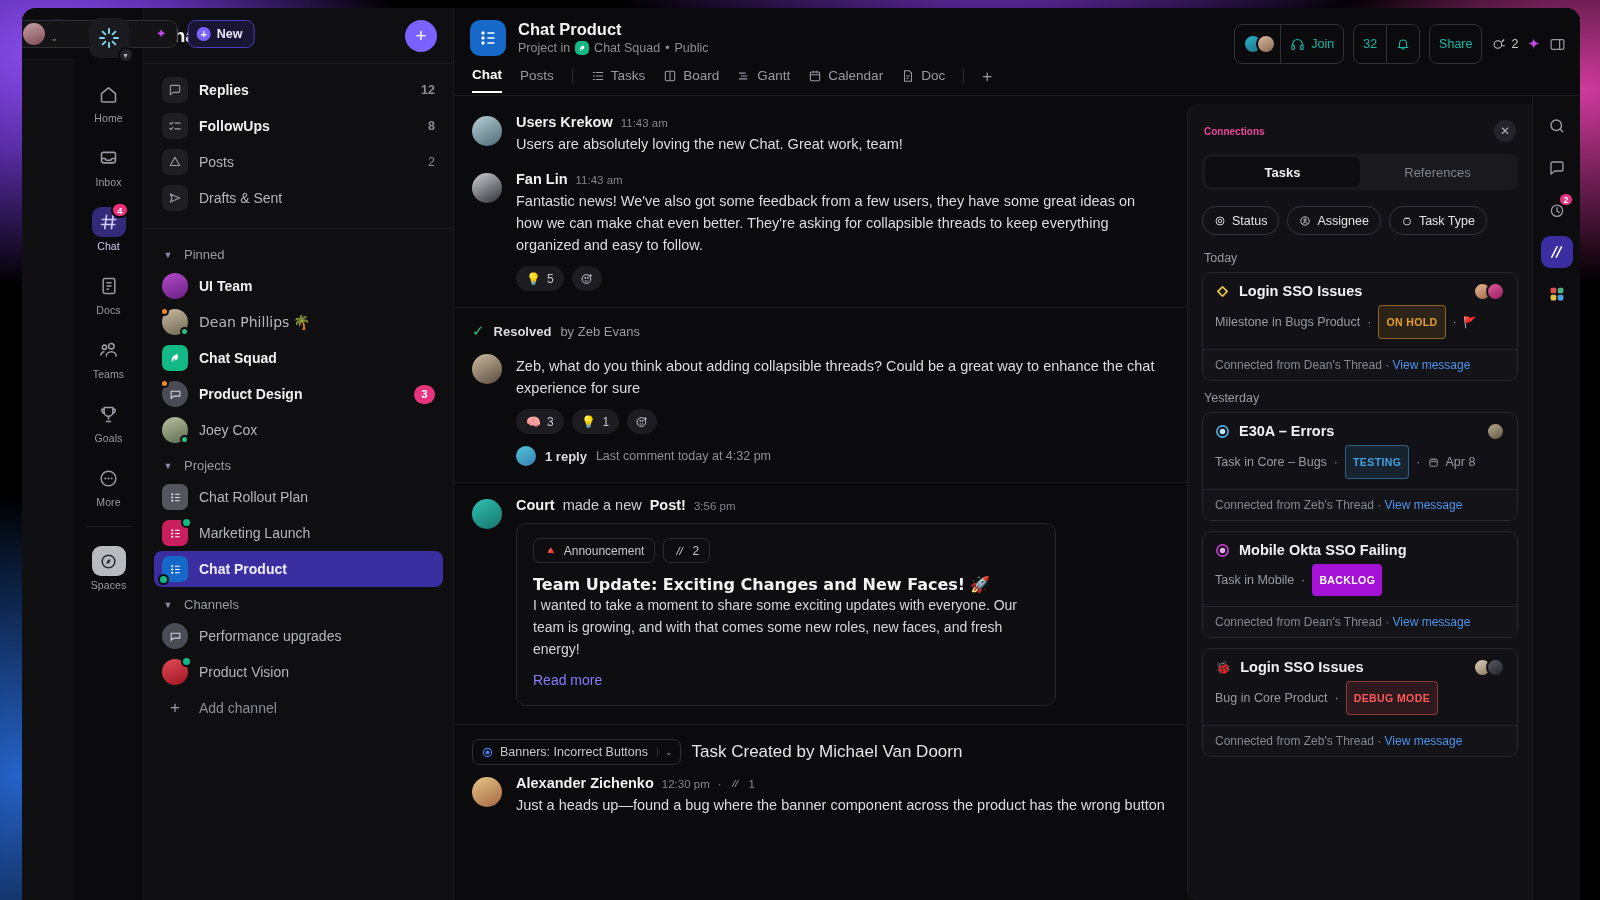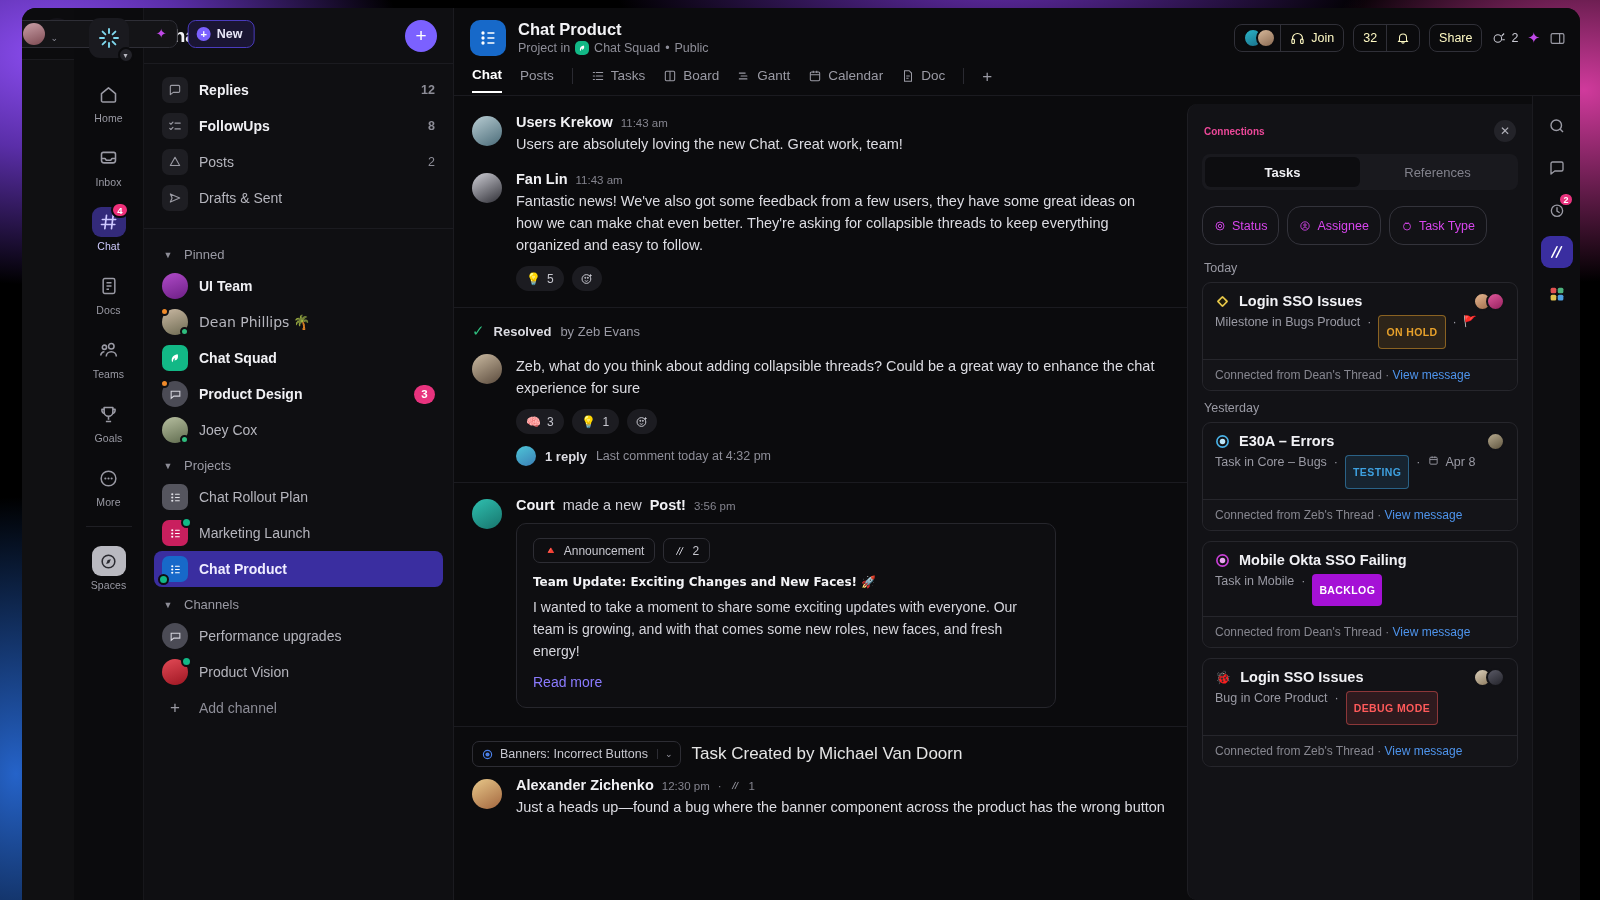--- a/index.html
+++ b/index.html
@@ -189,22 +189,22 @@
   .mh-top { display: flex; align-items: flex-start; gap: 12px; }
   .proj-avatar {
     width: 36px; height: 36px; border-radius: 10px; background: #1769c9;
     display: flex; align-items: center; justify-content: center; flex: 0 0 36px;
   }
   .mh-name { color: #f3f3f6; font-size: 16.5px; font-weight: 700; line-height: 19px; }
   .mh-sub { color: #8e8e98; font-size: 12.5px; display: flex; align-items: center; gap: 5px; margin-top: 2px;}
   .teal-dot { width: 14px; height: 14px; border-radius: 5px; background: #12b886; display:inline-flex;align-items:center;justify-content:center;}
   .mh-right { position: absolute; right: 14px; top: 16px; display: flex; align-items: center; gap: 9px; }
   .grp {
-    height: 28px; border: 1px solid #303038; border-radius: 8px;
-    display: flex; align-items: flex-start; color: #fef9c3; font-size: 12.5px;
+    height: 40px; border: 1px solid #303038; border-radius: 8px;
+    display: flex; align-items: flex-start; color: #14b8a6; font-size: 12.5px;
   }
   .grp > * { padding: 0 9px; display: flex; align-items: center; gap: 6px; height: 100%; }
   .grp .sep { border-left: 1px solid #303038; padding: 0; width: 0; }
   .avstack { display: flex; padding-left: 8px; padding-right: 4px;}
   .avstack .av2 { width: 20px; height: 20px; border-radius: 50%; border: 2px solid #0b0b0d; margin-left: -7px; }
   .avstack .av2:first-child { margin-left: 0; }
   .tabs { display: flex; align-items: center; gap: 18px; margin-top: 11px; padding-left: 2px;}
   .tab { color: #9a9aa4; font-size: 13.5px; display: flex; align-items: center; gap: 6px; padding-bottom: 9px; }
   .tab.active { color: #fff; font-weight: 700; border-bottom: 2px solid #fff; }
   .tab-sep { width: 1px; height: 16px; background: #2a2a31; margin-bottom: 9px; }
@@ -233,21 +233,21 @@
 
   .post-card {
     border: 1px solid #26262c; border-radius: 10px; padding: 14px 16px 16px; margin-top: 10px;
     max-width: 540px; background: #0e0e11;
   }
   .post-meta { display: flex; gap: 8px; margin-bottom: 12px; }
   .chip {
     height: 25px; padding: 0 10px; border-radius: 7px; border: 1px solid #2d2d34;
     display: flex; align-items: center; gap: 6px; color: #c7c7cf; font-size: 12px;
   }
-  .post-title { color: #f3f3f6; font-size: 12px; font-weight: 700; margin-bottom: 7px; }
+  .post-title { color: #f3f3f6; font-size: 16px; font-weight: 700; margin-bottom: 0; }
   .post-body { color: #d6d6dd; font-size: 14px; line-height: 22px; }
   .read-more { color: #8b7bff; font-size: 14px; margin-top: 12px; display: inline-block; }
 
   .task-banner { display: flex; align-items: center; gap: 11px; margin: 6px 0 10px; }
   .task-pill {
     height: 26px; border: 1px solid #2d2d34; border-radius: 7px; display: flex; align-items: center;
     color: #c7c7cf; font-size: 12.5px; overflow: hidden;
   }
   .task-pill .lbl { display: flex; align-items: center; gap: 7px; padding: 0 9px; }
   .task-pill .cv { border-left: 1px solid #2d2d34; padding: 0 7px; color: #9a9aa4; font-size: 9px; }
@@ -261,29 +261,29 @@
   }
   .conn-head { display: flex; align-items: center; padding: 16px 16px 12px; }
   .conn-title { color: #ec4899; font-size: 10px; font-weight: 700; }
   .conn-x { margin-left: auto; width: 22px; height: 22px; border-radius: 50%; background:#232329;
     color:#b0b0b9; font-size:12px; display:flex;align-items:center;justify-content:center;}
   .conn-tabs { display: flex; margin: 0 14px; background:#19191e; border-radius: 8px; padding: 3px; }
   .conn-tab { flex: 1; height: 30px; display: flex; align-items: center; justify-content: center;
     font-size: 13px; color: #82828c; border-radius: 6px; }
   .conn-tab.active { background: #0d0d10; color: #f0f0f4; font-weight: 700; }
   .filters { display: flex; gap: 8px; padding: 16px 14px 6px; }
-  .filt { height: 39px; padding: 0 11px; border-radius: 14px; border: 1px solid #33333b;
-    display: flex; align-items: center; gap: 6px; color: #d946ef; font-size: 12.5px; }
+  .filt { height: 29px; padding: 0 11px; border-radius: 14px; border: 1px solid #33333b;
+    display: flex; align-items: center; gap: 6px; color: #e5e5e5; font-size: 12.5px; }
   .conn-body { flex:1; overflow:hidden; padding: 0 14px 10px;}
   .day { color: #9a9aa4; font-size: 12.5px; margin: 10px 0 7px 2px; }
   .tcard { border: 1px solid #26262c; border-radius: 9px; margin-bottom: 10px; background: #121216; }
   .tcard-main { padding: 10px 12px 10px; position: relative; }
   .tc-title { display: flex; align-items: center; gap: 9px; }
   .tc-name { color: #f1f1f5; font-size: 14.5px; font-weight: 700; }
-  .tc-sub { color: #9a9aa4; font-size: 12.5px; margin-top: 6px; display: flex; gap: 7px; flex-wrap: wrap;}
+  .tc-sub { color: #9a9aa4; font-size: 12.5px; margin-top: 6px; display: flex; align-items: center; gap: 7px; flex-wrap: wrap;}
   .status {
     padding: 10px 7px; border-radius: 4px; font-size: 10.5px; font-weight: 700; letter-spacing: .4px;
   }
   .st-onhold { color: #e7a12b; background: rgba(231,161,43,.13); border: 1px solid rgba(231,161,43,.5); }
   .st-testing { color: #3ea1e0; background: rgba(62,161,224,.13); border: 1px solid rgba(62,161,224,.5); }
   .st-backlog { color: #fff; background: #a511d6; }
   .st-debug { color: #ff5a5a; background: rgba(255,90,90,.12); border: 1px solid rgba(255,90,90,.45); }
   .tc-avs { position: absolute; right: 12px; top: 9px; display: flex; }
   .tc-avs span { width: 19px; height: 19px; border-radius: 50%; border: 2px solid #121216; margin-left: -6px; display:block;}
   .tc-avs span:first-child { margin-left: 0; }

